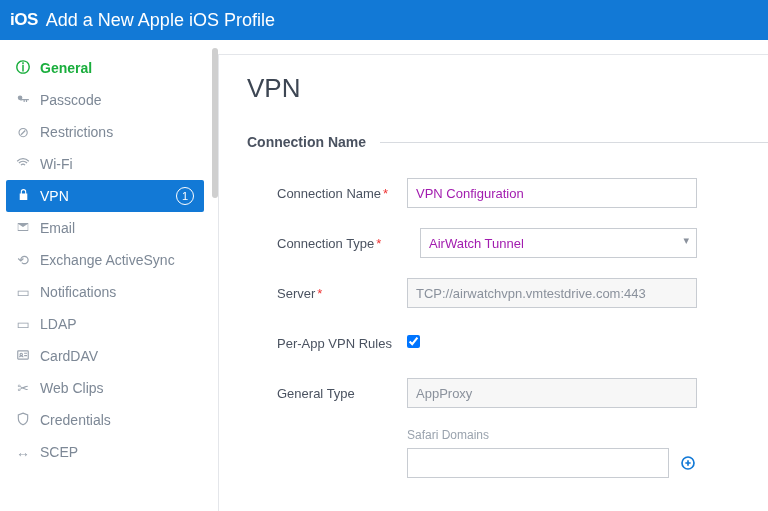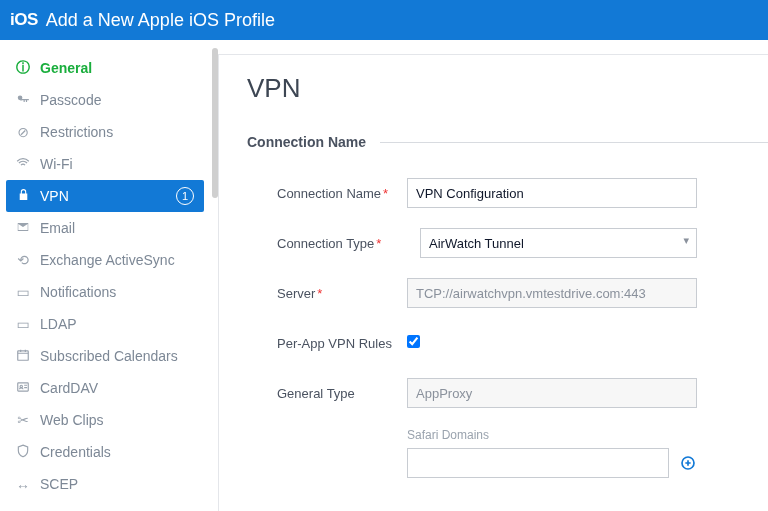--- a/index.html
+++ b/index.html
@@ -18,21 +18,21 @@
   .sidebar-item.active .icon { color: #fff; }
   .sidebar-item .badge { position: absolute; right: 10px; width: 18px; height: 18px; border: 1.5px solid #fff; border-radius: 50%; display: flex; align-items: center; justify-content: center; font-size: 11px; }
   .main { flex: 1; padding: 18px 0 0 28px; border: 1px solid #e4e6ea; border-right: none; border-bottom: none; margin-top: 14px; }
   .page-title { font-size: 26px; font-weight: 400; color: #3d4653; margin-bottom: 30px; }
   .section-header { display: flex; align-items: center; font-size: 14px; font-weight: 600; color: #4a5260; margin-bottom: 28px; }
   .section-header .line { flex: 1; height: 1px; background: #d8dbe0; margin-left: 14px; }
   .form-row { display: flex; align-items: center; margin-bottom: 20px; min-height: 30px; }
   .form-label { width: 160px; font-size: 13px; color: #4a5260; padding-left: 30px; }
   .req { color: #e33; margin-left: 2px; }
   .form-control { width: 290px; }
-  input[type=text], select { width: 100%; height: 30px; border: 1px solid #c8ccd2; padding: 0 8px; font-size: 13px; color: #0f172a; background: #fff; }
+  input[type=text], select { width: 100%; height: 30px; border: 1px solid #c8ccd2; padding: 0 8px; font-size: 13px; color: #a21caf; background: #fff; }
   input[readonly] { background: #f7f7f7; color: #8a919c; }
   select { appearance: none; background: #fff; position: relative; }
   .select-wrap { position: relative; padding-left: 13px; }
   .select-wrap::after { content: '▾'; position: absolute; right: 8px; top: 6px; color: #8a919c; font-size: 11px; pointer-events: none; }
   .checkbox { width: 13px; height: 13px; }
   .sub-label { font-size: 12px; color: #9aa3ae; margin-bottom: 6px; }
   .add-row { display: flex; align-items: center; }
   .add-btn { width: 20px; height: 20px; border-radius: 50%; color: #1279d6; display: flex; align-items: center; justify-content: center; margin-left: 10px; font-size: 18px; font-weight: bold; cursor: pointer; }
 </style>
 </head>
@@ -95,29 +95,20 @@
         <span class="icon">▭</span>
         <span>Notifications</span>
       </div>
       <div class="sidebar-item">
         <span class="icon">▭</span>
         <span>LDAP</span>
       </div>
       <div class="sidebar-item">
         <span class="icon">
           <svg width="14" height="14" viewBox="0 0 24 24" fill="none" stroke="#9aa3ae" stroke-width="2">
-              <rect x="3" y="5" width="18" height="16" rx="1"></rect>
-              <path d="M3 9h18M8 3v4M16 3v4"></path>
-            </svg>
-        </span>
-        <span>Subscribed Calendars</span>
-      </div>
-      <div class="sidebar-item">
-        <span class="icon">
-          <svg width="14" height="14" viewBox="0 0 24 24" fill="none" stroke="#9aa3ae" stroke-width="2">
               <rect x="3" y="5" width="18" height="14" rx="1"></rect>
               <circle cx="9" cy="11" r="2"></circle>
               <path d="M6 16c0-1.5 1.5-2.5 3-2.5s3 1 3 2.5M14 9h5M14 13h5"></path>
             </svg>
         </span>
         <span>CardDAV</span>
       </div>
       <div class="sidebar-item">
         <span class="icon">✂</span>
         <span>Web Clips</span>

